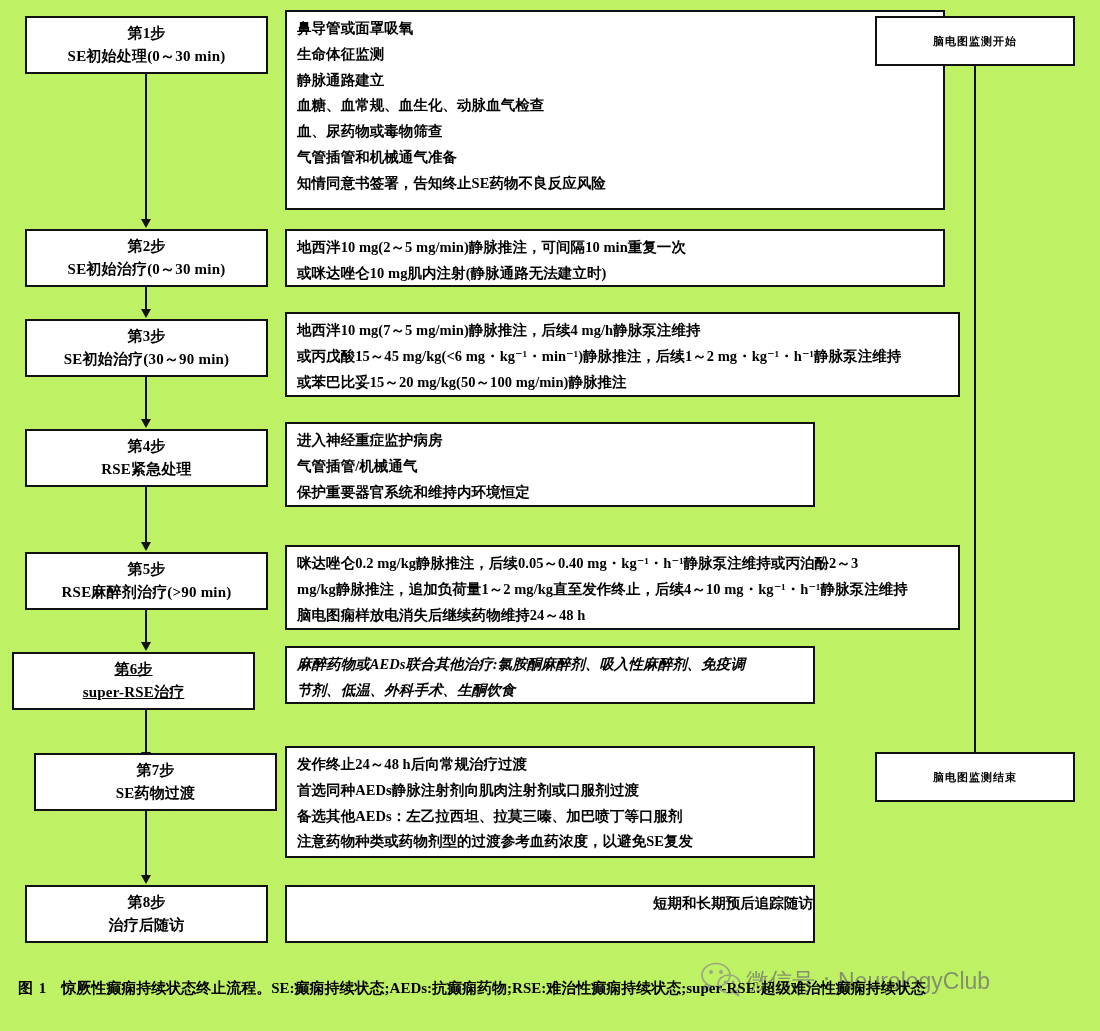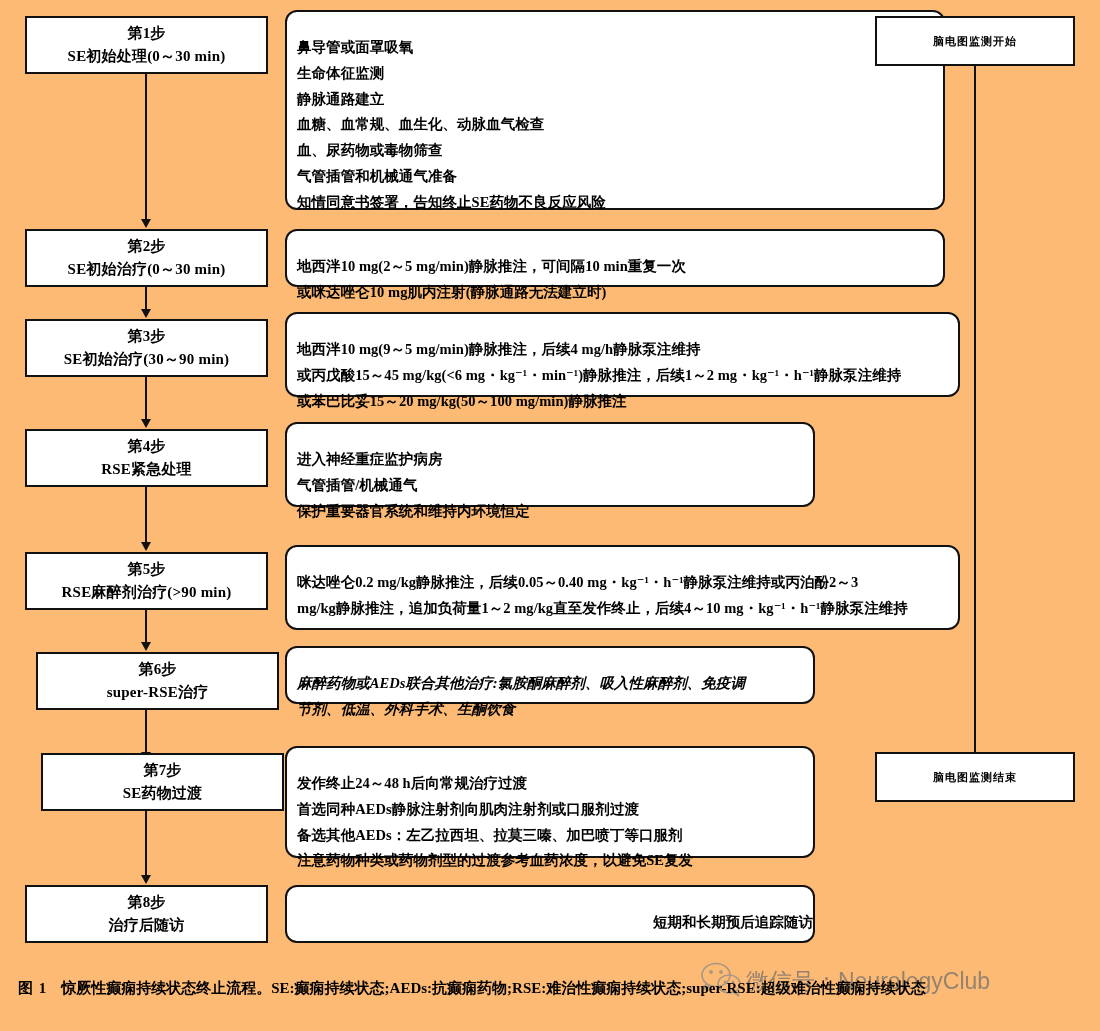--- a/index.html
+++ b/index.html
@@ -10,21 +10,21 @@
   }
   body {
     font-family: "Liberation Serif", "DejaVu Serif", serif;
     color: #000000;
   }
   #page {
     position: relative;
     width: 1100px;
     height: 1031px;
     overflow: hidden;
-    background: #fdba74;
+    background: #bef264;
   }
 
   
   .box {
     position: absolute;
     box-sizing: border-box;
     border: 2px solid #111111;
     background: #ffffff;
   }
   .step-box {
@@ -35,22 +35,21 @@
   }
   .step-line {
     font-size: 15px;
     font-weight: bold;
     line-height: 1.55;
     letter-spacing: 0.2px;
     white-space: nowrap;
     font-family: "Liberation Serif", "DejaVu Serif", serif;
   }
   .detail-box {
-    padding: 23px 0 6px 10px;
-    border-radius: 12px;
+    padding: 4px 0 6px 10px;
   }
   .detail-line {
     font-size: 14.5px;
     font-weight: bold;
     line-height: 1.78;
     white-space: nowrap;
     letter-spacing: 0.05px;
     font-family: "Liberation Serif", "DejaVu Serif", serif;
   }
   .eeg-box {
@@ -158,21 +157,21 @@
   </div>
 
   <div class="vline" style="left:145px; top:287px; height:22px;"></div>
   <div class="arrow-head" style="left:141px; top:309px;"></div>
 
   <div class="box step-box" style="left:25px;  top:319px; width:243px; height:58px;">
     <div class="step-line">第3步</div>
     <div class="step-line">SE初始治疗(30～90 min)</div>
   </div>
   <div class="box detail-box" style="left:285px; top:312px; width:675px; height:85px;">
-    <div class="detail-line">地西泮10 mg(9～5 mg/min)静脉推注，后续4 mg/h静脉泵注维持</div>
+    <div class="detail-line">地西泮10 mg(7～5 mg/min)静脉推注，后续4 mg/h静脉泵注维持</div>
     <div class="detail-line">或丙戊酸15～45 mg/kg(&lt;6 mg・kg⁻¹・min⁻¹)静脉推注，后续1～2 mg・kg⁻¹・h⁻¹静脉泵注维持</div>
     <div class="detail-line">或苯巴比妥15～20 mg/kg(50～100 mg/min)静脉推注</div>
   </div>
 
   <div class="vline" style="left:145px; top:377px; height:42px;"></div>
   <div class="arrow-head" style="left:141px; top:419px;"></div>
 
   <div class="box step-box" style="left:25px;  top:429px; width:243px; height:58px;">
     <div class="step-line">第4步</div>
     <div class="step-line">RSE紧急处理</div>
@@ -186,38 +185,39 @@
   <div class="vline" style="left:145px; top:487px; height:55px;"></div>
   <div class="arrow-head" style="left:141px; top:542px;"></div>
 
   <div class="box step-box" style="left:25px;  top:552px; width:243px; height:58px;">
     <div class="step-line">第5步</div>
     <div class="step-line">RSE麻醉剂治疗(&gt;90 min)</div>
   </div>
   <div class="box detail-box" style="left:285px; top:545px; width:675px; height:85px;">
     <div class="detail-line">咪达唑仑0.2 mg/kg静脉推注，后续0.05～0.40 mg・kg⁻¹・h⁻¹静脉泵注维持或丙泊酚2～3</div>
     <div class="detail-line">mg/kg静脉推注，追加负荷量1～2 mg/kg直至发作终止，后续4～10 mg・kg⁻¹・h⁻¹静脉泵注维持</div>
+    <div class="detail-line">脑电图痫样放电消失后继续药物维持24～48 h</div>
   </div>
 
   <div class="vline" style="left:145px; top:610px; height:32px;"></div>
   <div class="arrow-head" style="left:141px; top:642px;"></div>
 
-  <div class="box step-box" style="left:36px;  top:652px; width:243px; height:58px;">
+  <div class="box step-box" style="left:12px;  top:652px; width:243px; height:58px;text-decoration:underline;">
     <div class="step-line">第6步</div>
     <div class="step-line">super-RSE治疗</div>
   </div>
   <div class="box detail-box" style="left:285px; top:646px; width:530px; height:58px;font-style:italic;">
     <div class="detail-line">麻醉药物或AEDs联合其他治疗:氯胺酮麻醉剂、吸入性麻醉剂、免疫调</div>
     <div class="detail-line">节剂、低温、外科手术、生酮饮食</div>
   </div>
 
   <div class="vline" style="left:145px; top:710px; height:42px;"></div>
   <div class="arrow-head" style="left:141px; top:752px;"></div>
 
-  <div class="box step-box" style="left:41px;  top:753px; width:243px; height:58px;align-items:center;">
+  <div class="box step-box" style="left:34px;  top:753px; width:243px; height:58px;align-items:center;">
     <div class="step-line">第7步</div>
     <div class="step-line">SE药物过渡</div>
   </div>
   <div class="box detail-box" style="left:285px; top:746px; width:530px; height:112px;">
     <div class="detail-line">发作终止24～48 h后向常规治疗过渡</div>
     <div class="detail-line">首选同种AEDs静脉注射剂向肌肉注射剂或口服剂过渡</div>
     <div class="detail-line">备选其他AEDs：左乙拉西坦、拉莫三嗪、加巴喷丁等口服剂</div>
     <div class="detail-line">注意药物种类或药物剂型的过渡参考血药浓度，以避免SE复发</div>
   </div>
 

